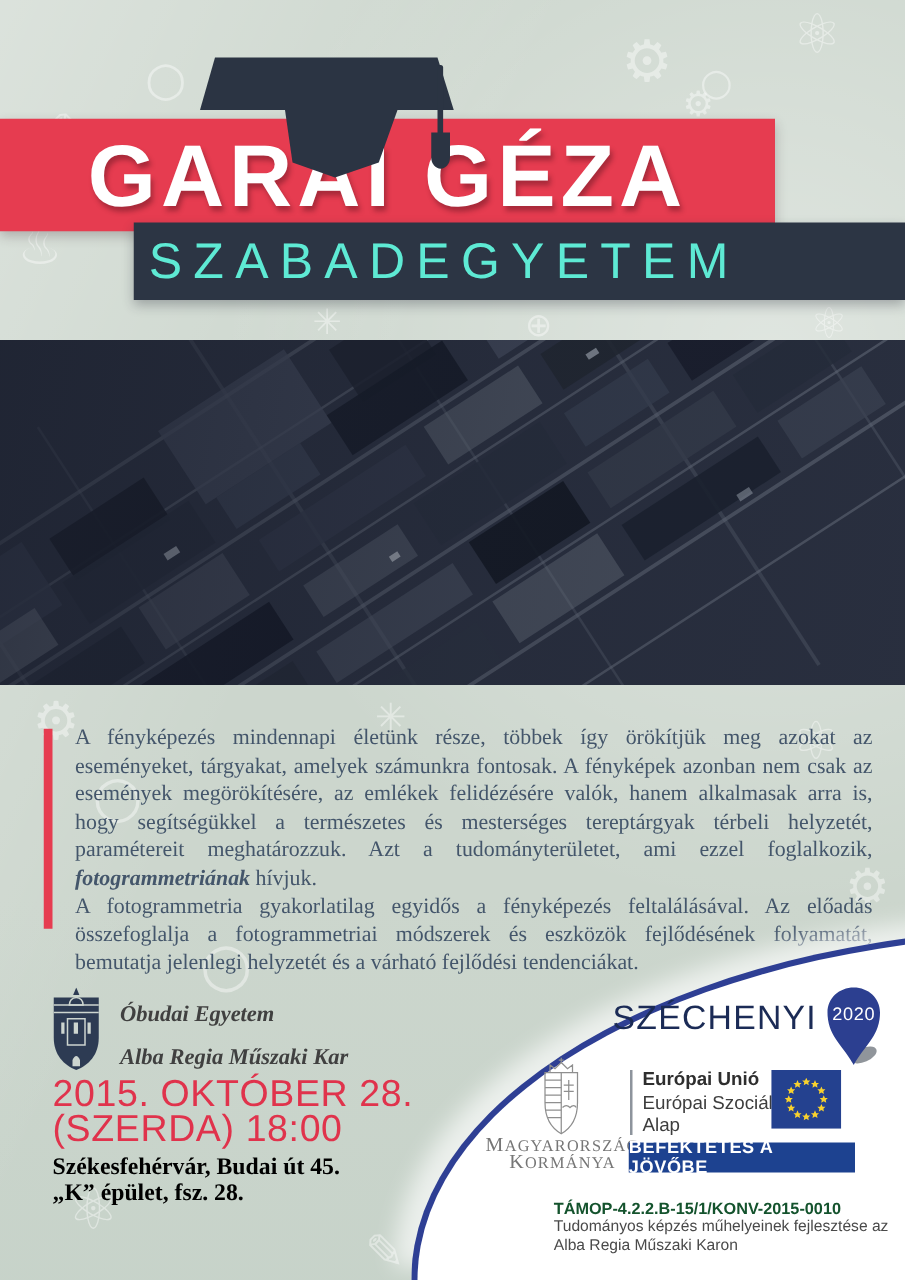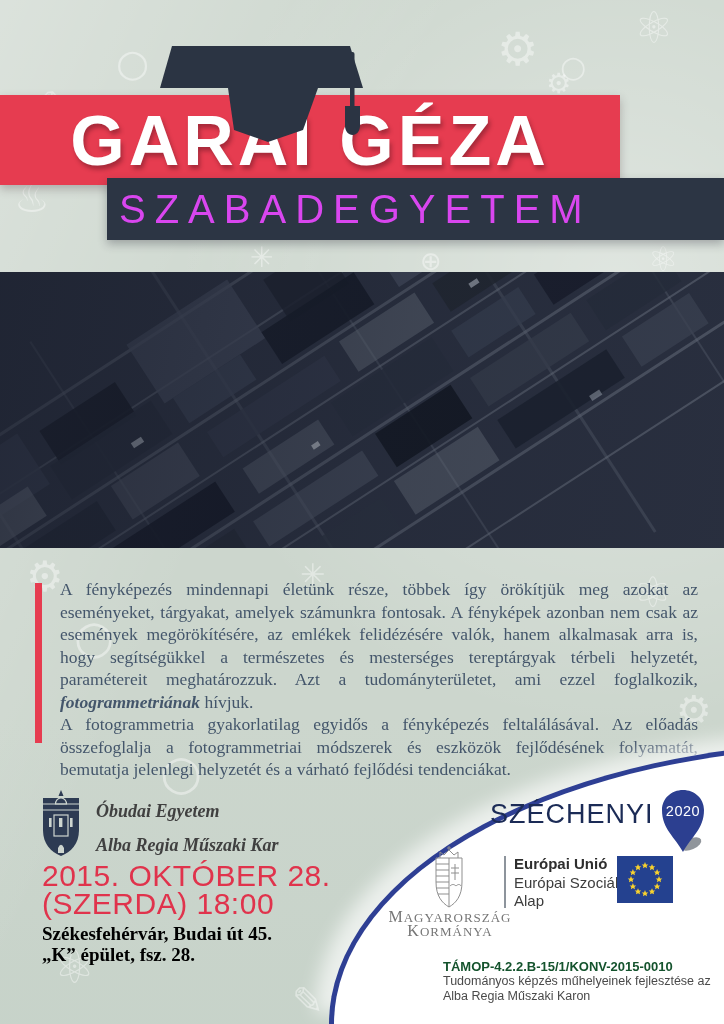--- a/index.html
+++ b/index.html
@@ -12,21 +12,21 @@
   .bg-ic{position:absolute;color:rgba(255,255,255,.42);line-height:1;
          font-family:"DejaVu Sans",sans-serif;pointer-events:none;}
 
   
   .band-red{position:absolute;left:0;top:95px;width:620px;height:90px;background:#e63c50;
             box-shadow:0 4px 9px rgba(60,40,45,.28);display:flex;align-items:center;justify-content:center;}
   .main-title{color:#fff;font-weight:bold;font-size:70px;letter-spacing:4px;padding-top:2px;
               text-shadow:2px 4px 4px rgba(90,20,30,.45);white-space:nowrap;}
   .band-navy{position:absolute;left:107px;top:178px;width:617px;height:62px;background:#2c3544;
              box-shadow:0 4px 9px rgba(40,45,55,.32);display:flex;align-items:center;}
-  .subtitle{color:#d946ef;font-size:40px;letter-spacing:9px;padding-left:12px;white-space:nowrap;}
+  .subtitle{color:#5eead4;font-size:40px;letter-spacing:9px;padding-left:12px;white-space:nowrap;}
   .grad-cap{position:absolute;left:150px;top:42px;width:222px;height:112px;}
 
   
   .photo{position:absolute;left:0;top:272px;width:724px;height:276px;background:#272d3c;overflow:hidden;}
   .photo-shade{position:absolute;inset:0;
     background:linear-gradient(100deg, rgba(28,33,47,.72), rgba(28,33,47,.28) 55%, rgba(28,33,47,.08));}
 
   
   .abstract-rule{position:absolute;left:35px;top:583px;width:7px;height:160px;background:#e63c50;}
   .abstract{position:absolute;left:60px;top:578px;width:638px;font-family:"Liberation Serif",serif;
@@ -258,20 +258,21 @@
       <use href="#st" transform="translate(40.1,30.5)"></use>
         <use href="#st" transform="translate(35,35.6)"></use>
       <use href="#st" transform="translate(28,37.5)"></use>
         <use href="#st" transform="translate(21,35.6)"></use>
       <use href="#st" transform="translate(15.9,30.5)"></use>
         <use href="#st" transform="translate(14,23.5)"></use>
       <use href="#st" transform="translate(15.9,16.5)"></use>
         <use href="#st" transform="translate(21,11.4)"></use>
     </svg>
 
+    <div class="invest">BEFEKTETÉS A JÖVŐBE</div>
 
     <div class="project">
       <div class="code">TÁMOP-4.2.2.B-15/1/KONV-2015-0010</div>
       <div>Tudományos képzés műhelyeinek fejlesztése az</div>
       <div>Alba Regia Műszaki Karon</div>
     </div>
   </div>
 
 </div>
 

